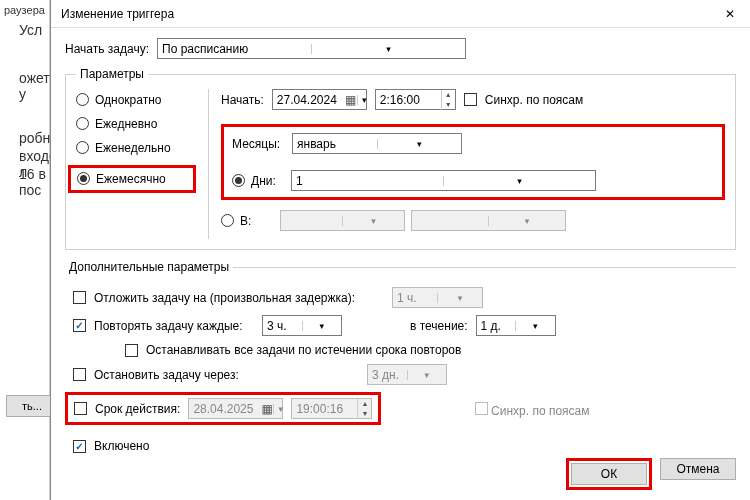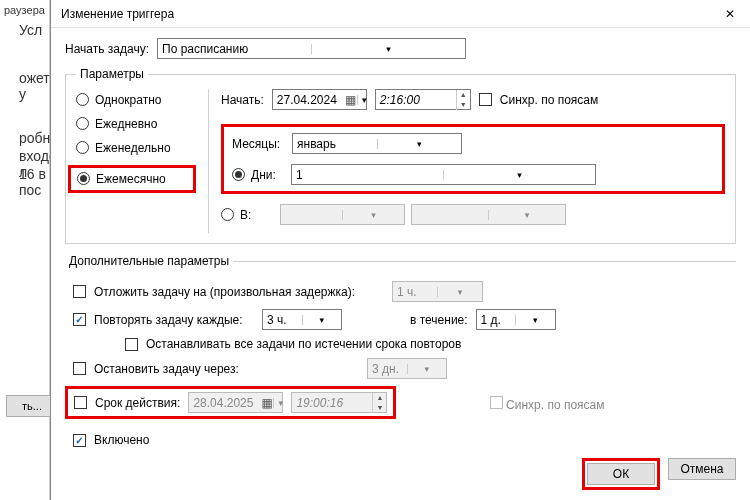--- a/index.html
+++ b/index.html
@@ -21,36 +21,36 @@
 .schedule-col { display: flex; flex-direction: column; gap: 10px; padding-top: 4px; width: 120px; }
 .radio-row { display: flex; align-items: flex-start; gap: 6px; }
 .radio-dot, .radio-empty { width: 13px; height: 13px; border: 1px solid #333; border-radius: 50%; display: inline-flex; align-items: center; justify-content: center; }
 .radio-dot::after { content: ''; width: 7px; height: 7px; background: #333; border-radius: 50%; }
 .detail-col { flex: 1; border-left: 1px solid #d0d0d0; padding-left: 12px; }
 .start-row { display: flex; align-items: center; gap: 8px; margin-bottom: 14px; }
 .datepicker { display: flex; align-items: center; border: 1px solid #7a7a7a; height: 21px; width: 95px; }
 .datepicker span { flex: 1; padding: 0 4px; }
 .dp-icon { width: 16px; text-align: center; color: #555; border-left: 0; }
 .dp-drop { width: 14px; text-align: center; border-left: 1px solid #ccc; font-size:9px; }
-.timepicker { display: flex; align-items: center; border: 1px solid #7a7a7a; height: 21px; width: 96px; font-style: italic; }
+.timepicker { display: flex; align-items: center; border: 1px solid #7a7a7a; height: 21px; width: 81px; }
 .timepicker span { flex: 1; padding: 0 4px; }
 .spin { display: flex; flex-direction: column; width: 14px; border-left: 1px solid #ccc; }
 .spin div { height: 10px; font-size: 7px; text-align: center; line-height: 9px; color: #555; }
 .checkbox { width: 13px; height: 13px; border: 1px solid #333; display: inline-flex; align-items: center; justify-content: center; font-size: 10px; }
 .checkbox.checked::after { content: '✓'; color: #0063b1; font-weight: bold; }
 .dropdown { display: flex; align-items: center; border: 1px solid #7a7a7a; height: 21px; background: #fff; }
 .dropdown.disabled { background: #f0f0f0; color: #888; border-color: #bbb; }
 .dropdown span { flex: 1; padding: 0 4px; }
 .dropdown .arrow { width: 16px; text-align: center; border-left: 1px solid #ccc; font-size: 9px; }
 .red-box { border: 3px solid #e60000; }
 .red-month-box { border: 3px solid #e60000; padding: 6px 8px; }
 .addl-row { display: flex; align-items: center; gap: 8px; margin: 7px 8px; }
 .disabled-text { color: #888; }
 .btn-row { position: absolute; bottom: 10px; right: 14px; display: flex; gap: 8px; }
-.btn { width: 68px; height: 22px; border: 1px solid #adadad; background: #e1e1e1; text-align: center; line-height: 20px; }
+.btn { width: 76px; height: 22px; border: 1px solid #adadad; background: #e1e1e1; text-align: center; line-height: 20px; }
 .red-ok { border: 3px solid #e60000; padding: 2px; }
 </style>
 </head>
 <body>
 
 <div class="bg-window">
   <div class="bg-tab">раузера</div>
   <div class="bg-text" style="top:22px">Усл</div>
   <div class="bg-text" style="top:70px">ожете у</div>
   <div class="bg-text" style="top:130px">робнос</div>
@@ -113,21 +113,21 @@
               <div class="spin">
                   <div>▲</div>
                   <div>▼</div>
                 </div>
             </div>
             <span class="checkbox"></span>
             <span>Синхр. по поясам</span>
           </div>
 
           <div class="red-month-box">
-            <div class="row" style="margin-bottom:10px">
+            <div class="row" style="margin-bottom:16px">
               <span style="width:60px">Месяцы:</span>
               <div class="dropdown" style="width:170px">
                 <span>январь</span>
                 <span class="arrow">▾</span>
               </div>
             </div>
             <div class="row" style="margin-bottom:0">
               <span class="radio-dot" style="margin-right:6px"></span>
               <span style="width:40px">Дни:</span>
               <div class="dropdown" style="width:305px">

